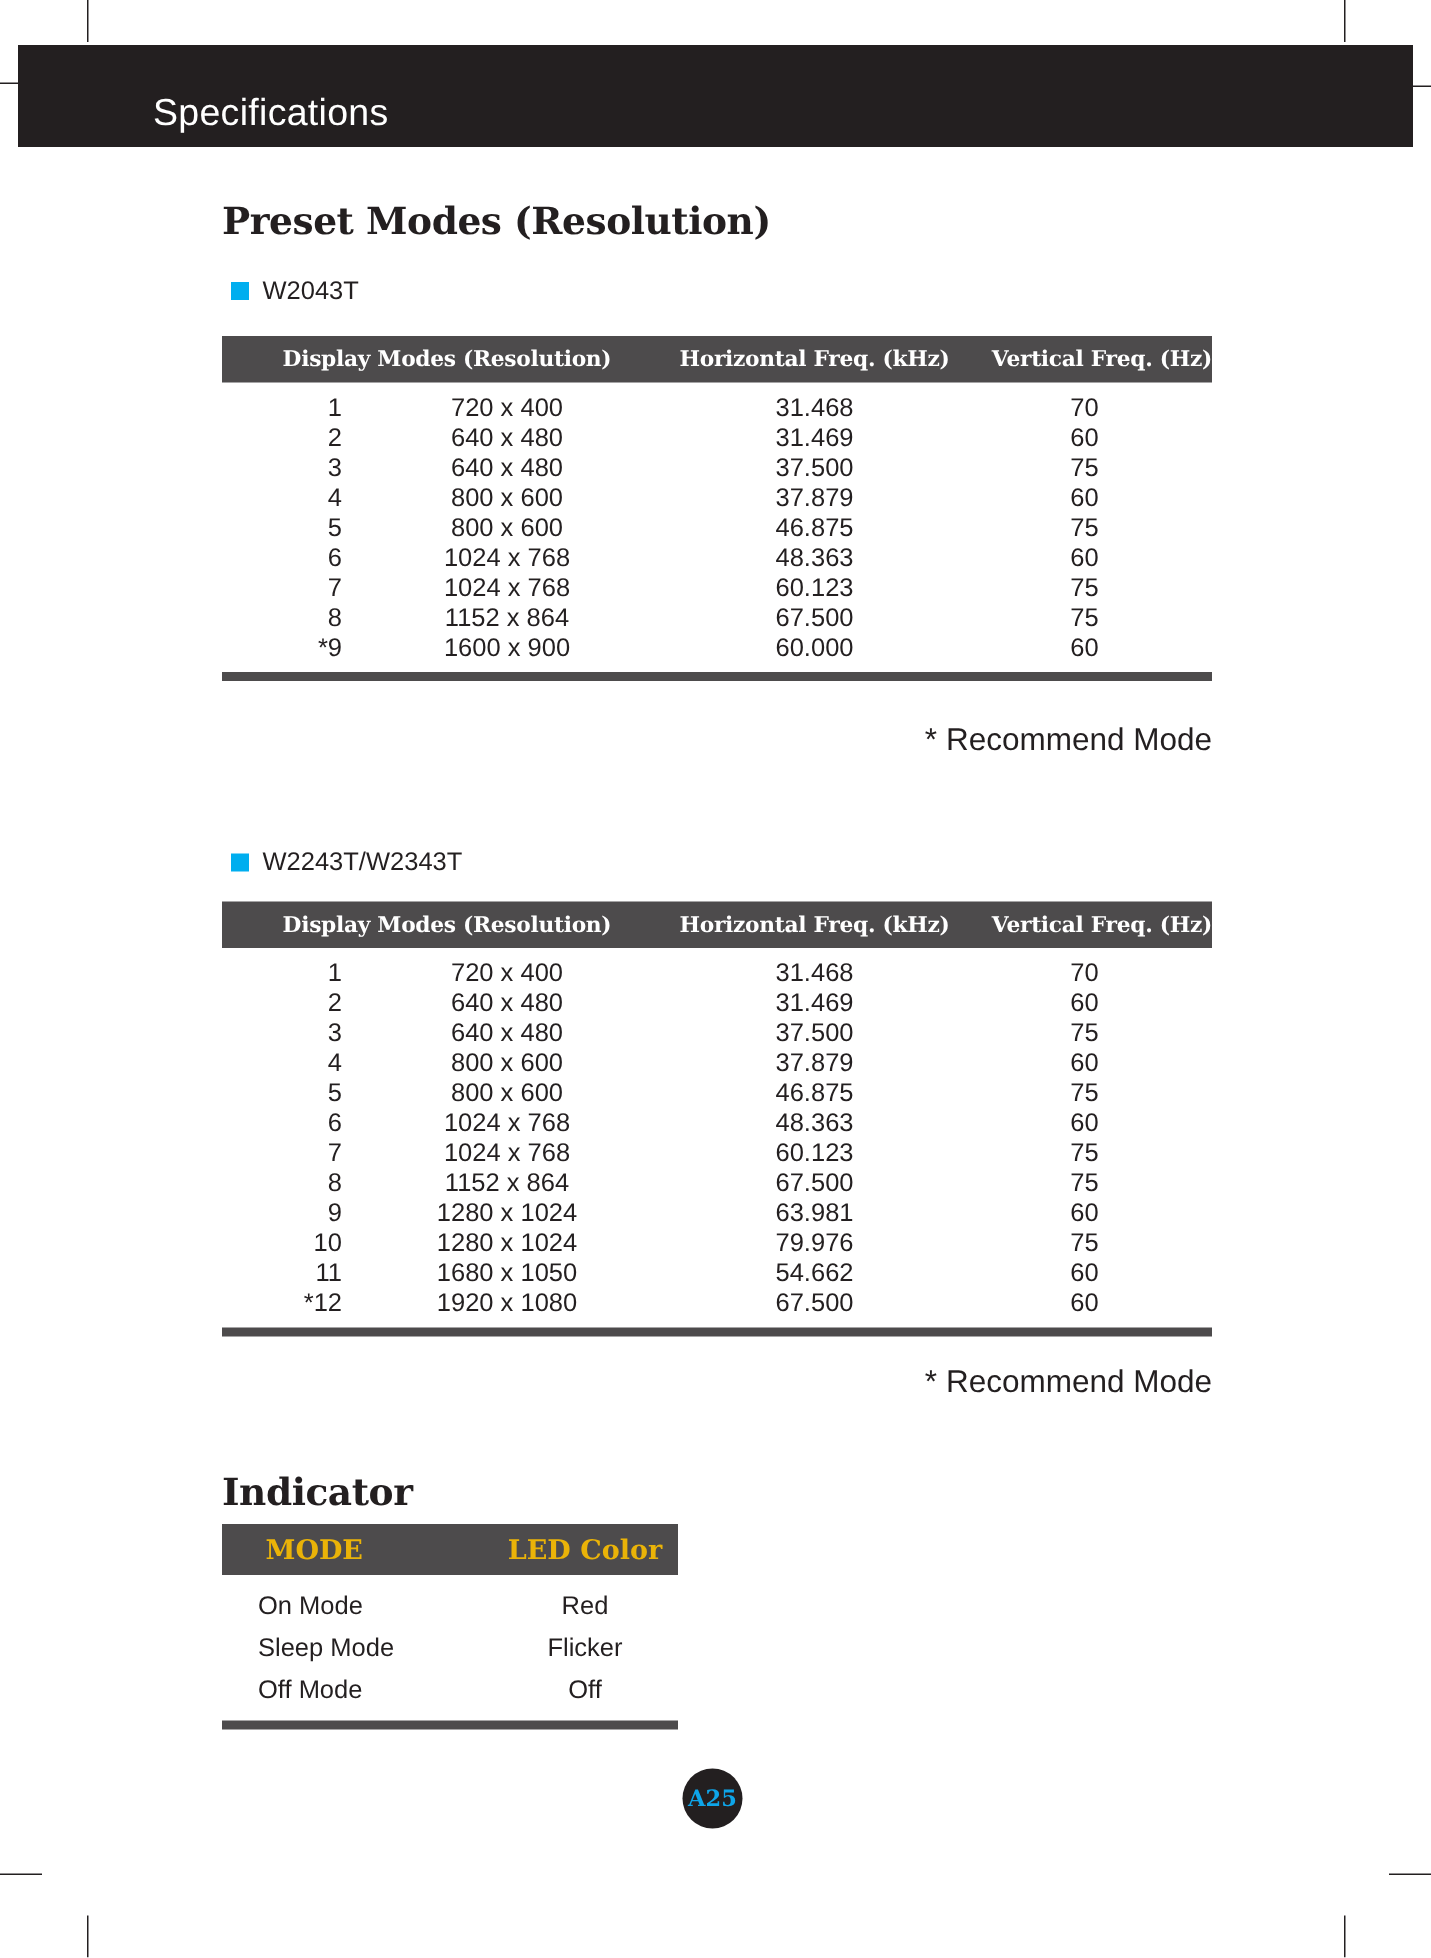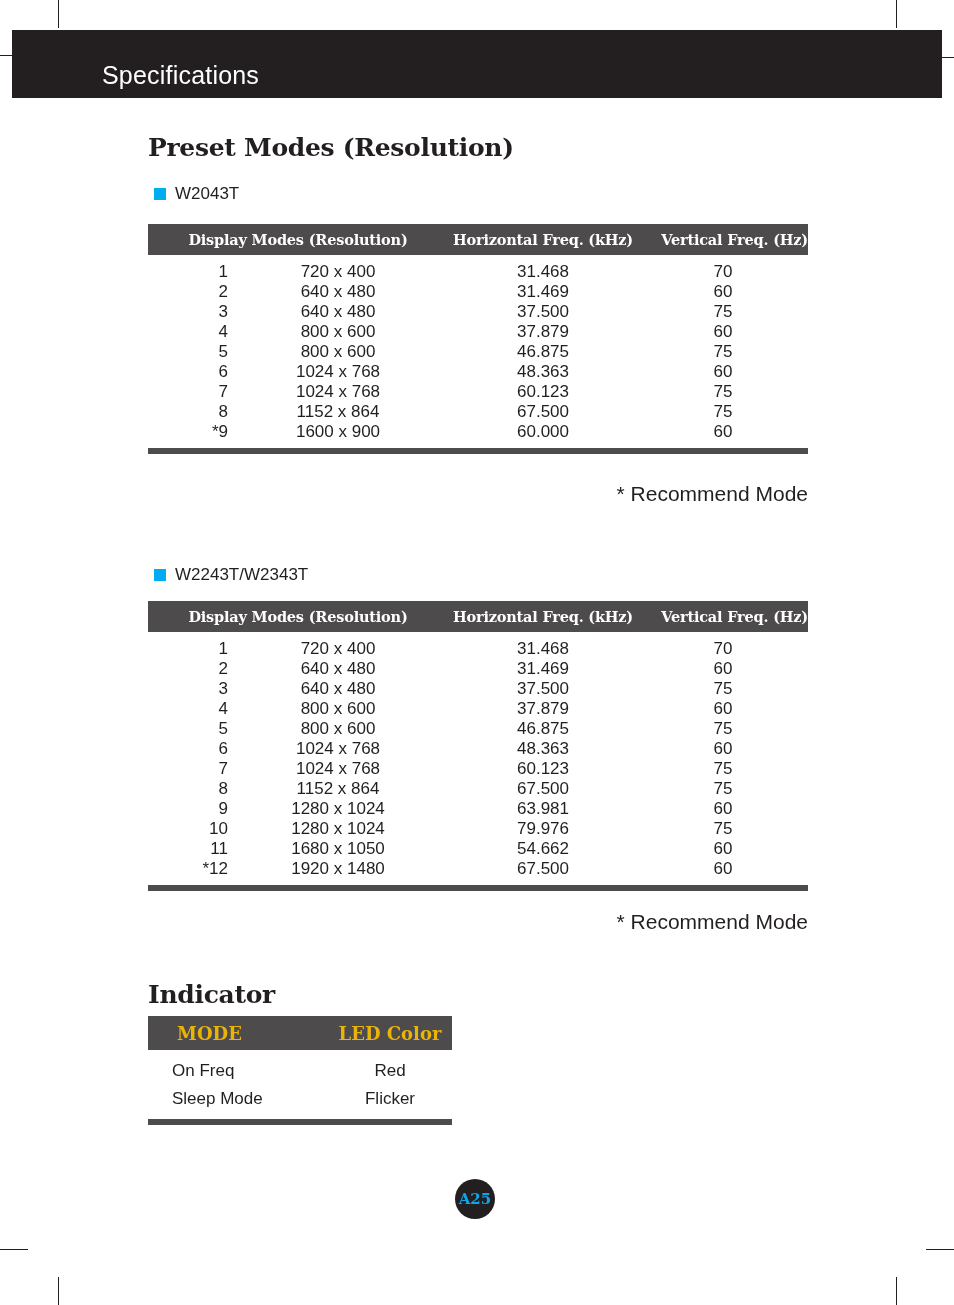--- a/index.html
+++ b/index.html
@@ -345,43 +345,47 @@
         <div class="td-vfreq">75</div>
       </div>
       <div class="trow">
         <div class="td-num">11</div>
         <div class="td-res">1680 x 1050</div>
         <div class="td-hfreq">54.662</div>
         <div class="td-vfreq">60</div>
       </div>
       <div class="trow">
         <div class="td-num">*12</div>
-        <div class="td-res">1920 x 1480</div>
+        <div class="td-res">1920 x 1080</div>
         <div class="td-hfreq">67.500</div>
         <div class="td-vfreq">60</div>
       </div>
     </div>
   <div class="tbl-rule"></div>
 </div>
 
 <div class="recommend" style="top:910px;">* Recommend Mode</div>
 
 <div class="section-title" id="indicator-title">Indicator</div>
 
 <div class="ind-table">
   <div class="ind-header">
     <div class="ih-mode">MODE</div>
     <div class="ih-led">LED Color</div>
   </div>
   <div class="ind-body" id="indicator-body">
       <div class="irow">
-        <div class="id-mode">On Freq</div>
+        <div class="id-mode">On Mode</div>
         <div class="id-led">Red</div>
       </div>
       <div class="irow">
         <div class="id-mode">Sleep Mode</div>
         <div class="id-led">Flicker</div>
       </div>
+      <div class="irow">
+        <div class="id-mode">Off Mode</div>
+        <div class="id-led">Off</div>
+      </div>
     </div>
   <div class="ind-rule"></div>
 </div>
 
 <div class="page-badge">A25</div>
 
 </body></html>

